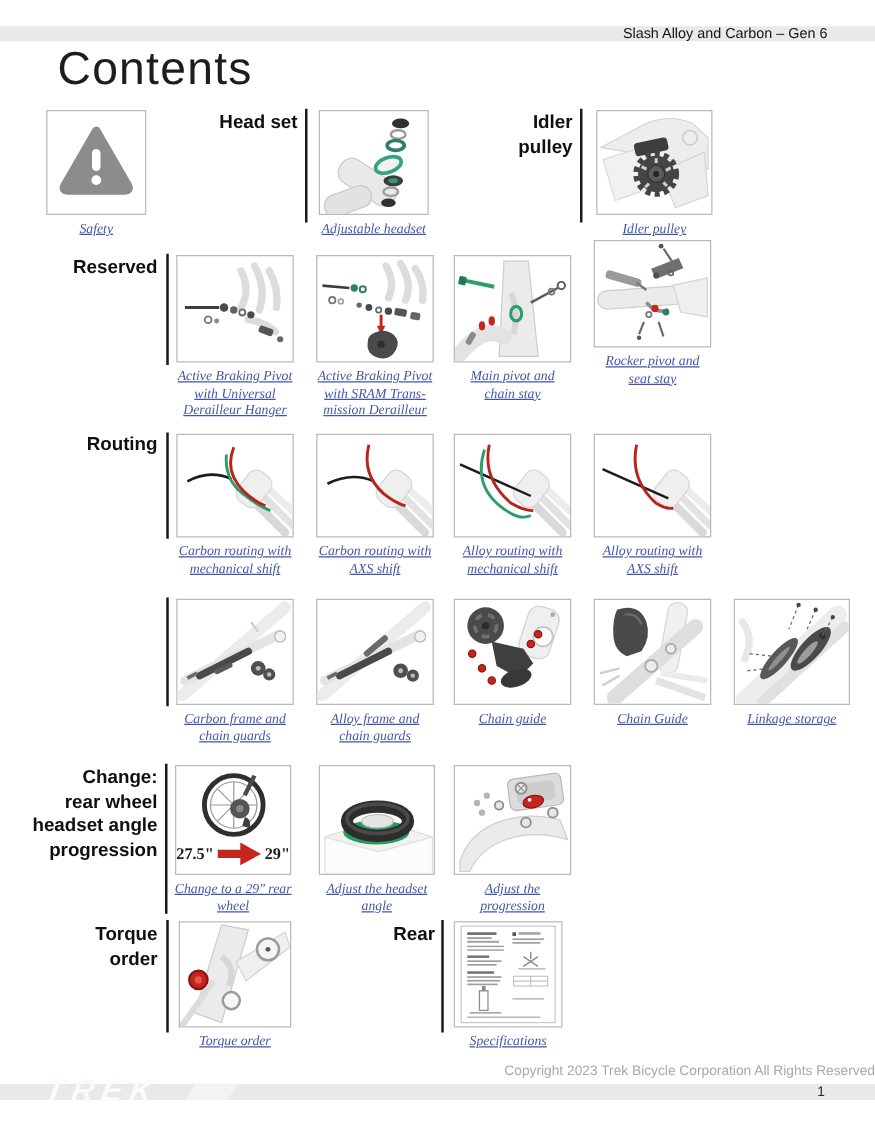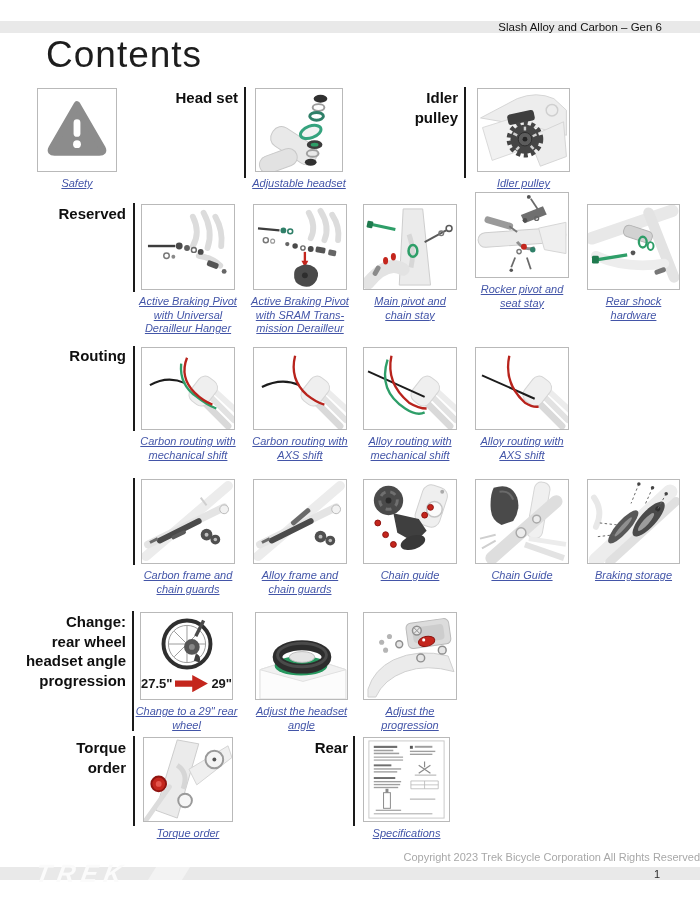--- a/index.html
+++ b/index.html
@@ -4,21 +4,21 @@
 <style>
   html,body{margin:0;padding:0;background:#fff;}
   #page{position:relative;width:700px;height:906px;background:#fff;overflow:hidden;
         font-family:"Liberation Sans",sans-serif;color:#161616;}
   .band{position:absolute;left:0;width:700px;height:12px;background:#e9e9e9;}
   #doc-title{position:absolute;top:21px;right:38px;font-size:11.5px;line-height:13px;color:#111;}
   #page-title{position:absolute;left:22px;top:34px;font-size:37px;font-weight:400;letter-spacing:1px;color:#1d1d1d;margin-left:24px;}
   .seclabel{position:absolute;font-size:15px;font-weight:bold;line-height:19.5px;
             text-align:right;white-space:pre-line;color:#0f0f0f;}
   .vline{position:absolute;width:2px;background:#1a1a1a;}
-  .cell{position:absolute;}
+  .cell{position:absolute;font-family:Liberation Serif, serif;}
   .thumb{position:relative;width:100%;background:#fff;border:1px solid #b9b9b9;box-sizing:border-box;}
   .thumb svg{display:block;width:100%;height:100%;}
   .h84{height:84px}.h86{height:86px}.h83{height:83px}.h85{height:85px}.h88{height:88px}
   .cap{position:absolute;top:100%;margin-top:5px;left:50%;transform:translateX(-50%);
        font-size:11px;line-height:13.5px;font-style:italic;text-align:center;
        color:#4355a8;text-decoration:underline;white-space:pre;cursor:pointer;}
   .wheel-text{position:absolute;left:0;right:0;bottom:7px;display:flex;align-items:center;
        justify-content:center;gap:3px;font-weight:bold;font-size:13px;color:#1a1a1a;}
   #copyright{position:absolute;left:0;width:700px;top:851px;text-align:right;
        font-size:11px;color:#a8a8a8;}
@@ -215,42 +215,20 @@
         <circle cx="44" cy="60" r="2.2" fill="none" stroke="#777" stroke-width="1.4"></circle>
         <line x1="40" y1="66" x2="36" y2="76" stroke="#6a6a6a" stroke-width="1.8"></line>
         <line x1="52" y1="66" x2="56" y2="78" stroke="#6a6a6a" stroke-width="1.8"></line>
         <circle cx="36" cy="79" r="1.8" fill="#555"></circle>
       </svg>
     </div>
     <div class="cap">Rocker pivot and
 seat stay</div>
   </div>
 
-  <div class="cell" style="left:587px;top:204px;width:93px">
-    <div class="thumb h86">
-      <svg viewBox="0 0 93 86">
-        <path d="M4 34 L86 6" stroke="#e8e8e8" stroke-width="13" stroke-linecap="round" fill="none"></path>
-        <path d="M62 8 L88 74" stroke="#e3e3e3" stroke-width="11" stroke-linecap="round" fill="none"></path>
-        <path d="M8 52 Q40 66 78 60" stroke="#ededed" stroke-width="10" fill="none" stroke-linecap="round"></path>
-        <g transform="rotate(18 52 30)">
-            <rect x="36" y="24" width="30" height="12" rx="5" fill="#d2d2d2" stroke="#b2b2b2"></rect>
-          </g>
-        <ellipse cx="56" cy="38" rx="4" ry="5.5" fill="none" stroke="#2e9e68" stroke-width="2.4"></ellipse>
-        <ellipse cx="64" cy="42" rx="3" ry="4" fill="none" stroke="#2e9e68" stroke-width="2"></ellipse>
-        <line x1="10" y1="56" x2="40" y2="51" stroke="#2e9e68" stroke-width="3.4"></line>
-        <rect x="4" y="52" width="7" height="8" rx="1.5" fill="#1f7a4e"></rect>
-        <g transform="rotate(-20 74 68)">
-            <rect x="68" y="65" width="12" height="5" rx="2" fill="#777"></rect>
-          </g>
-        <circle cx="46" cy="49" r="2.5" fill="#555"></circle>
-      </svg>
-    </div>
-    <div class="cap">Rear shock
-hardware</div>
-  </div>
 
   <div class="seclabel" style="left:30px;top:346px;width:96px">Routing</div>
   <div class="vline" style="left:133px;top:346px;height:85px"></div>
 
   <div class="cell" style="left:141px;top:347px;width:94px">
     <div class="thumb h83">
       <svg viewBox="0 0 94 83">
         <g stroke-linecap="round" fill="none">
           <path d="M56 48 L88 80" stroke="#d9d9d9" stroke-width="7"></path>
             <path d="M64 44 L94 74" stroke="#e2e2e2" stroke-width="6"></path>
@@ -439,21 +417,21 @@
             <path d="M12 44 L30 46"></path>
             <path d="M10 58 L28 56"></path>
           </g>
         <g fill="#444">
             <circle cx="52" cy="4" r="1.8"></circle>
             <circle cx="66" cy="8" r="1.8"></circle>
             <circle cx="80" cy="14" r="1.8"></circle>
           </g>
       </svg>
     </div>
-    <div class="cap">Braking storage</div>
+    <div class="cap">Linkage storage</div>
   </div>
 
   <div class="seclabel" style="left:6px;top:612px;width:120px">Change:
 rear wheel
 headset angle
 progression</div>
   <div class="vline" style="left:132px;top:611px;height:120px"></div>
 
   <div class="cell" style="left:140px;top:612px;width:93px">
     <div class="thumb h88">

